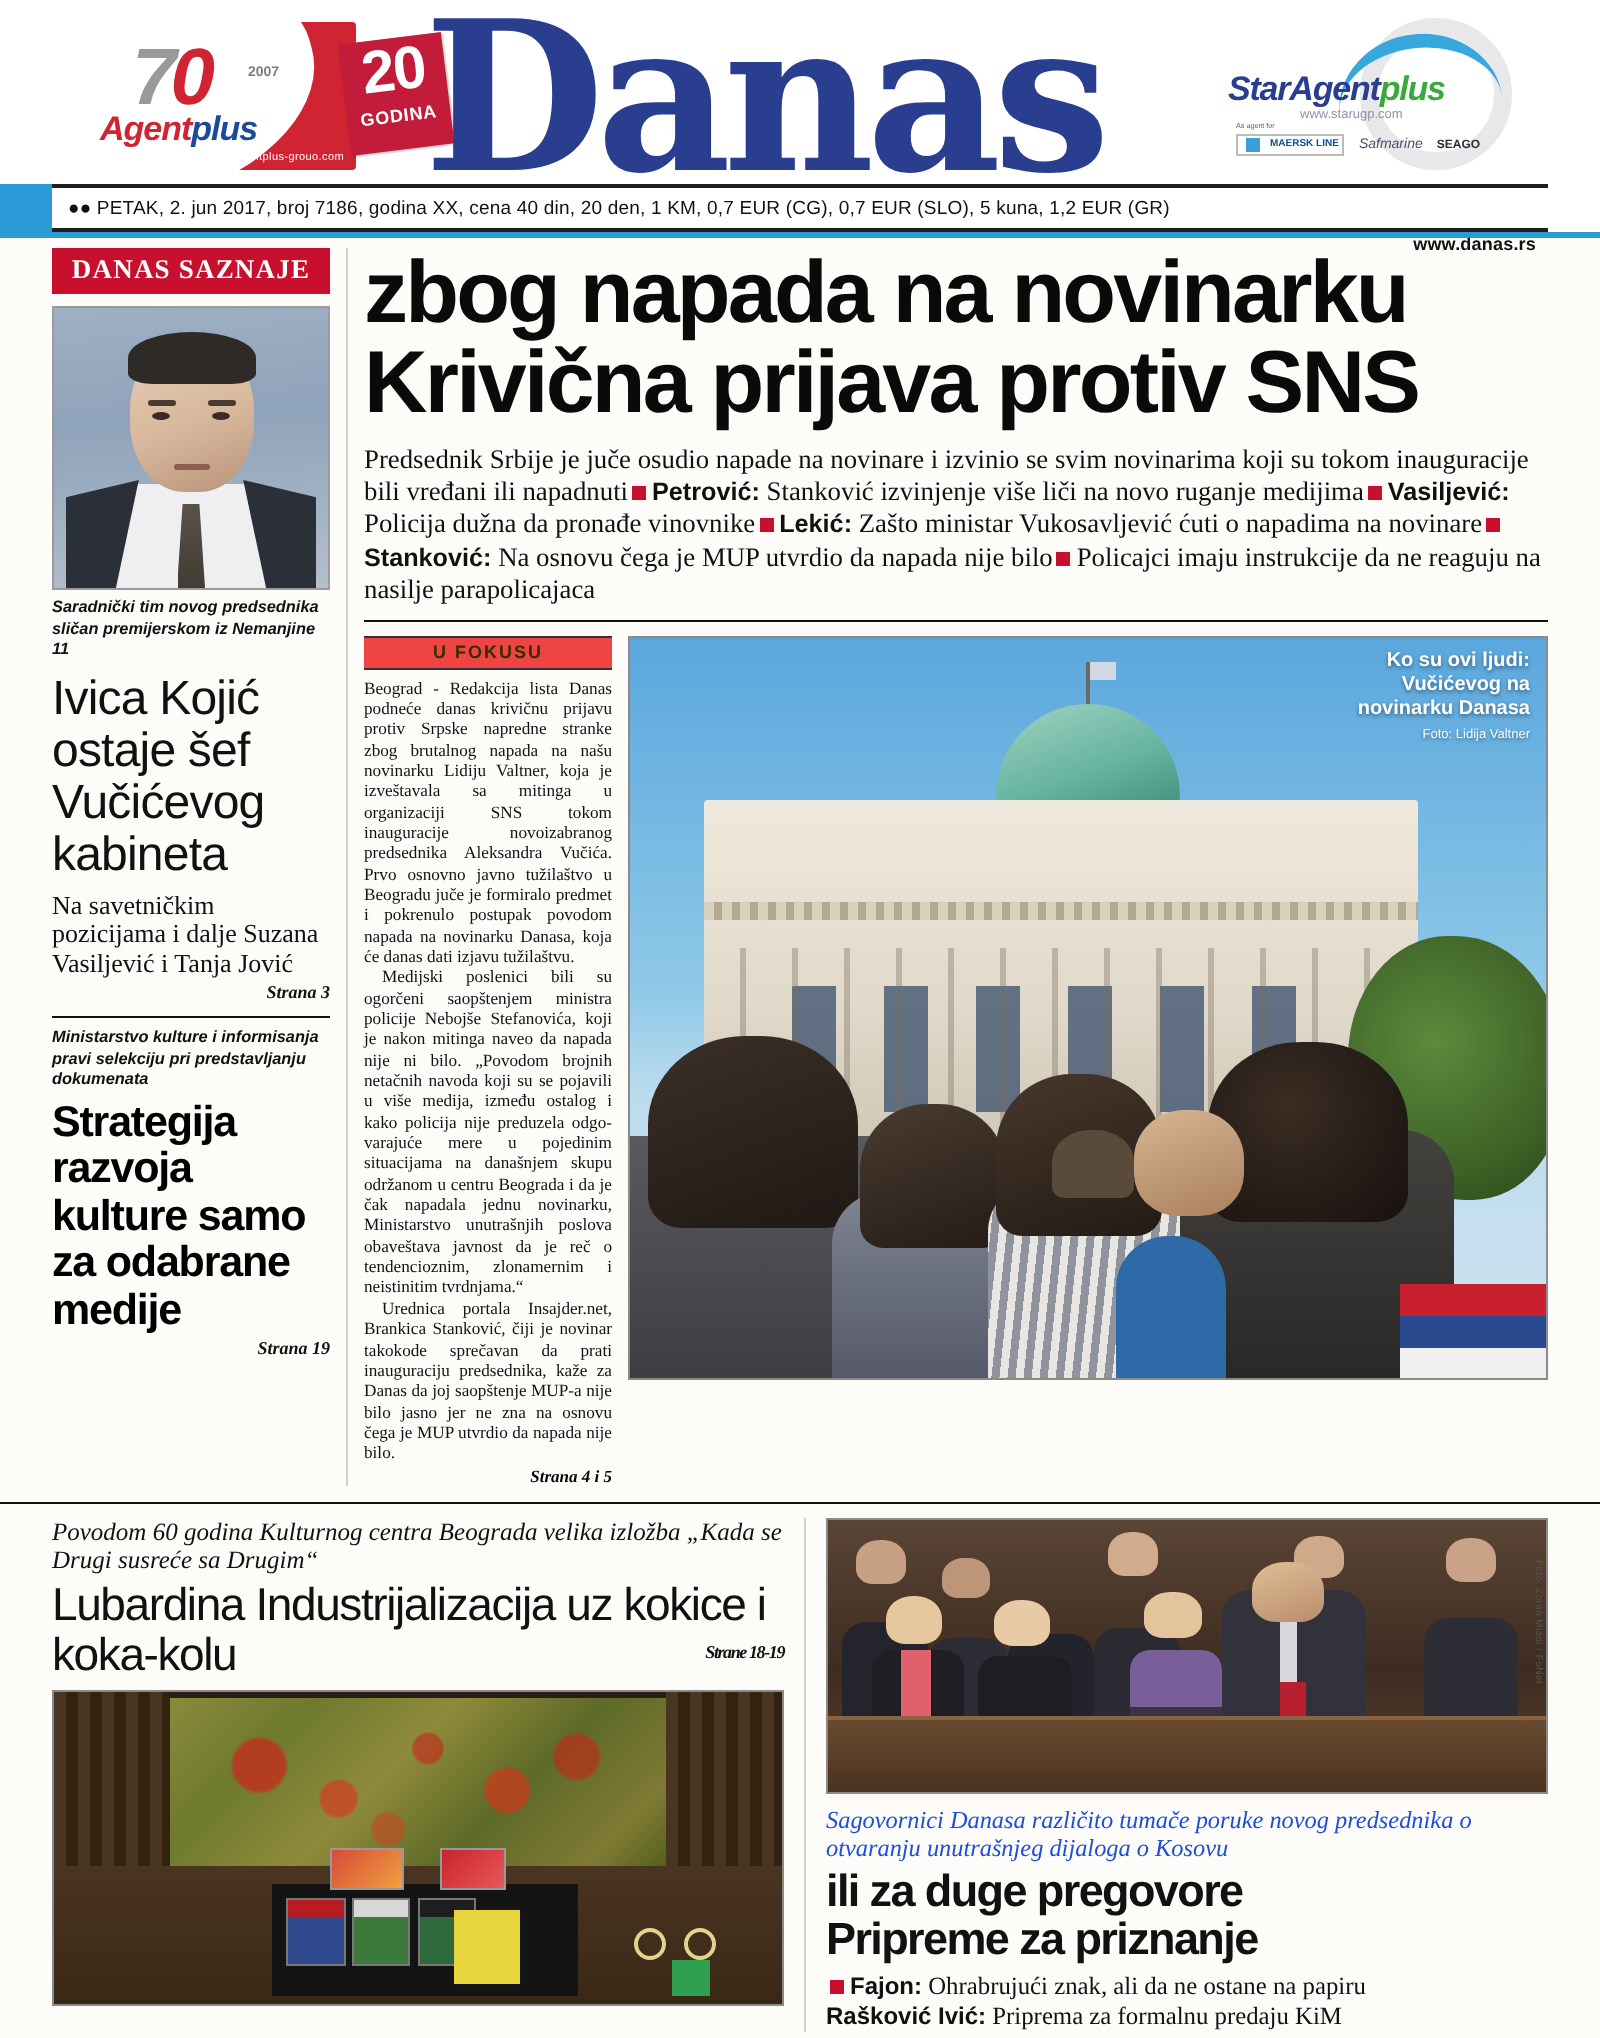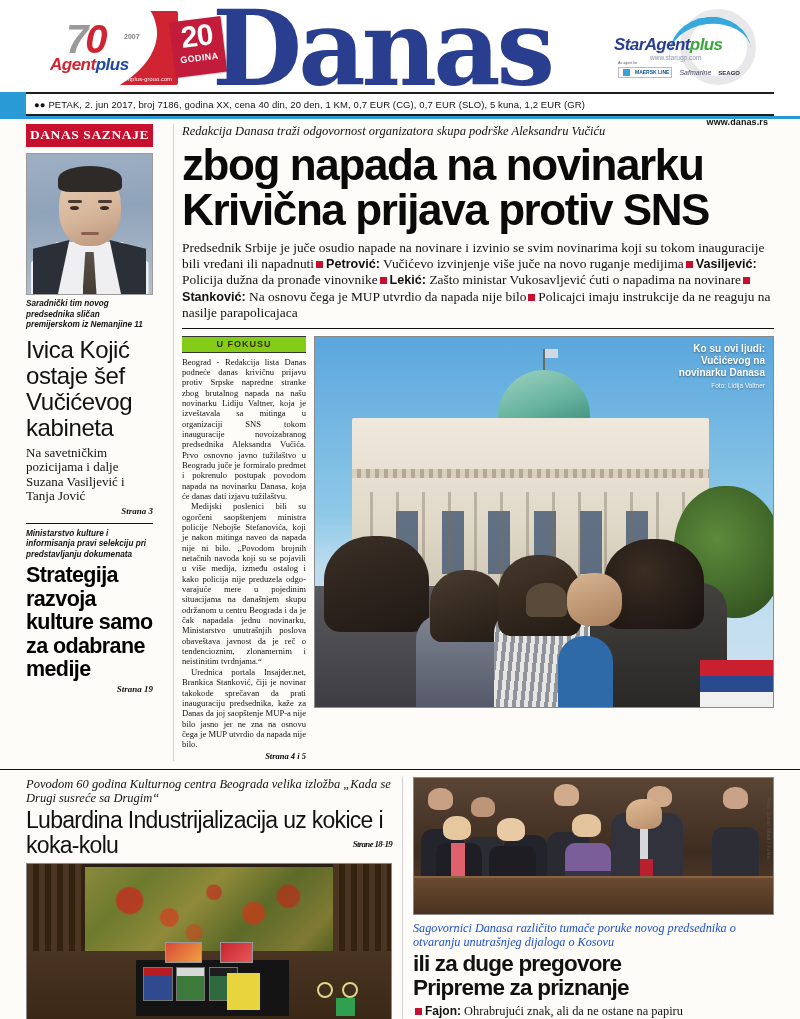--- a/index.html
+++ b/index.html
@@ -180,21 +180,21 @@
     padding: 8px 26px 0 26px;
     display: flex;
     gap: 8px;
   }
 
   
   .sidebar {
     width: 148px;
     flex-shrink: 0;
     border-right: 1px solid #cfcfcf;
-    padding-right: 20px;
+    padding-right: 8px;
   }
   .saznaje-tag {
     background: #c8102e;
     color: #fff;
     font-family: "Liberation Serif", serif;
     font-weight: bold;
     font-size: 13.5px;
     letter-spacing: .6px;
     text-align: center;
     padding: 3px 0 4px;
@@ -338,21 +338,21 @@
   .focus-row {
     display: flex;
     gap: 8px;
     margin-top: 7px;
   }
   .focus-col {
     width: 124px;
     flex-shrink: 0;
   }
   .focus-tag {
-    background: #84cc16;
+    background: #ef4444;
     color: #3a2c00;
     font-size: 9px;
     font-weight: bold;
     letter-spacing: 1px;
     text-align: center;
     padding: 2px 0 2.5px;
     border-top: 1px solid #333;
     border-bottom: 1px solid #333;
     margin-bottom: 4px;
   }
@@ -696,30 +696,29 @@
 
       <div class="sb-divider"></div>
 
       <div class="strat-kicker">Ministarstvo kulture i informisanja pravi selekciju pri predstavljanju dokumenata</div>
       <div class="strat-head">Strategija razvoja kulture samo za odabrane medije</div>
       <div class="strana">Strana 19</div>
     </div>
 
     <div class="main">
 
-      <div class="lead-kicker">Redakcija Danasa traži odgovornost organizatora skupa podrške Aleksandru Vučiću</div>
 
       <div class="lead-head">
         <div>zbog napada na novinarku</div>
         <div>Krivična prijava protiv SNS</div>
       </div>
 
       <div class="lead-deck">
         <span>Predsednik Srbije je juče osudio napade na novinare i izvinio se svim novinarima koji su tokom inauguracije bili vređani ili napadnuti</span><span class="sq"></span><b>Petrović:</b>
-        <span>Vučićevo izvinjenje više juče na novo ruganje medijima</span><span class="sq"></span><b>Vasiljević:</b>
+        <span>Stanković izvinjenje više liči na novo ruganje medijima</span><span class="sq"></span><b>Vasiljević:</b>
         <span>Policija dužna da pronađe vinovnike</span><span class="sq"></span><b>Lekić:</b>
         <span>Zašto ministar Vukosavljević ćuti o napadima na novinare</span><span class="sq"></span><b>Stanković:</b>
         <span>Na osnovu čega je MUP utvrdio da napada nije bilo</span><span class="sq"></span><span>Policajci imaju instrukcije da ne reaguju na nasilje parapolicajaca</span>
       </div>
 
       <div class="focus-row">
 
         <div class="focus-col">
           <div class="focus-tag">U FOKUSU</div>
           <div class="focus-text">

